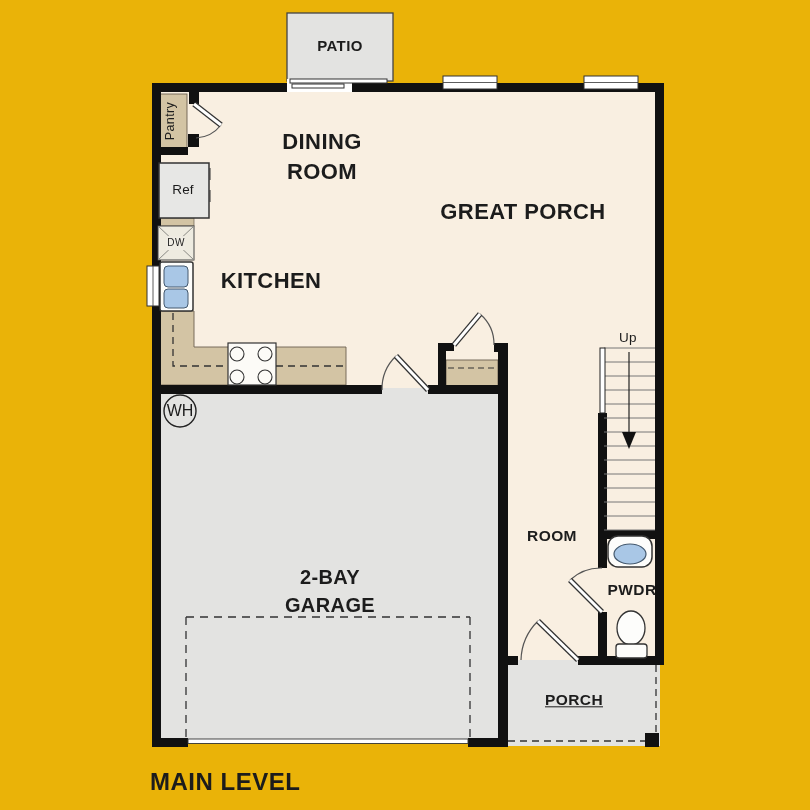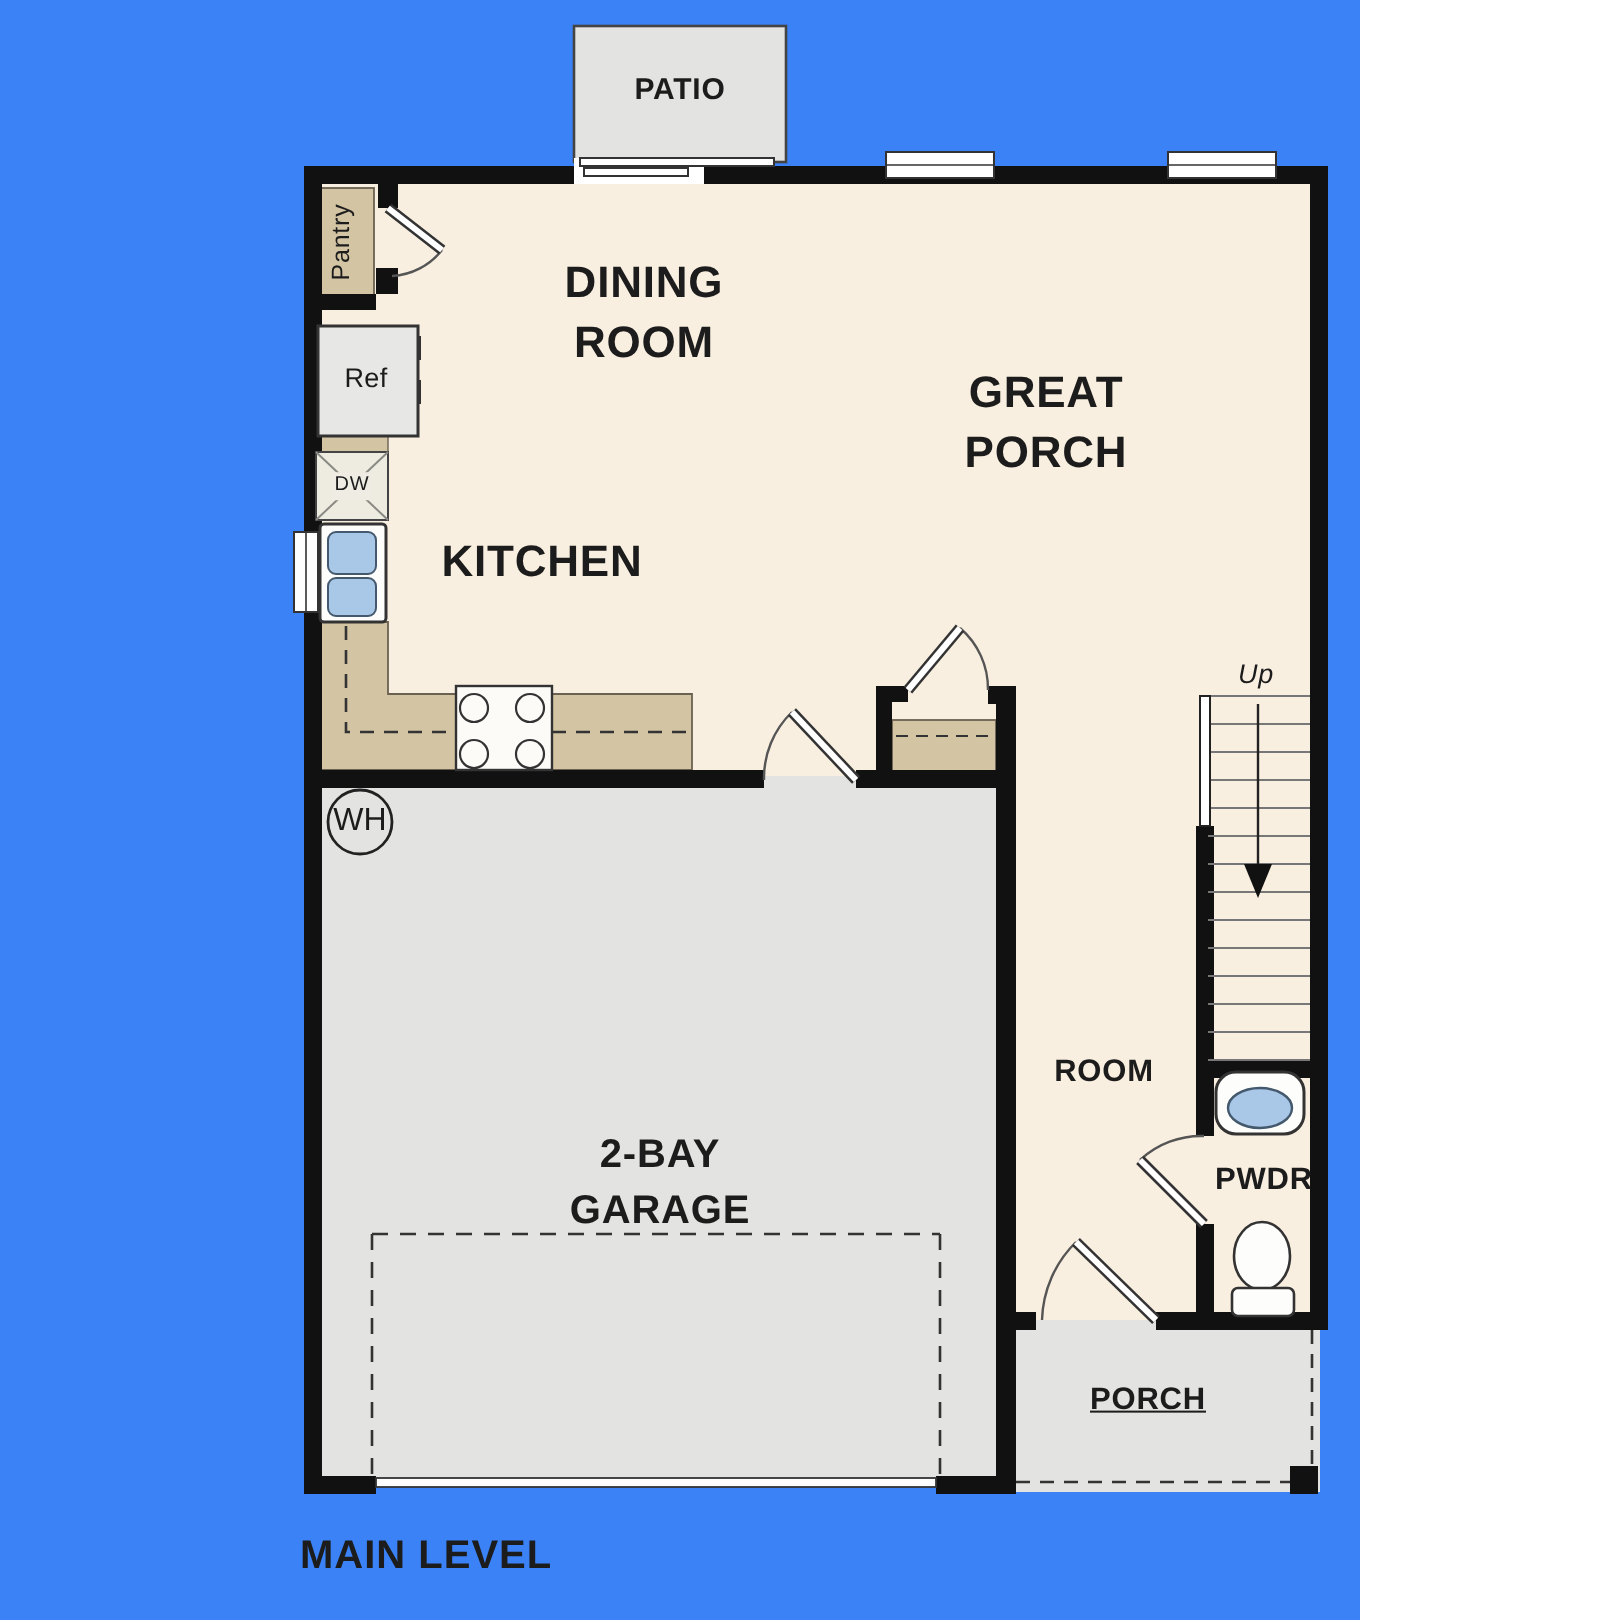--- a/index.html
+++ b/index.html
@@ -1,30 +1,30 @@
 <!DOCTYPE html>
 <html><head>
 <meta charset="utf-8">
 <style>
   html,body{margin:0;padding:0;background:#ffffff;}
-  #stage{position:relative;width:680px;height:810px;background:#3b82f6;overflow:hidden;
+  #stage{position:relative;width:810px;height:810px;background:#eab308;overflow:hidden;
          font-family:"Liberation Sans",sans-serif;}
   #plan-svg{position:absolute;left:0;top:0;}
   .label{position:absolute;transform:translate(-50%,-50%);color:#1c1c1c;font-weight:bold;
          white-space:pre-line;text-align:center;letter-spacing:.4px;line-height:1.38;}
   .lbl-room{font-size:22px;}
   .lbl-garage{font-size:20px;margin-top:24px;}
   .lbl-small{font-size:15.5px;}
   .lbl-patio{font-size:15px;}
   .lbl-fixture{font-weight:normal;font-size:13.5px;letter-spacing:.2px;}
   .lbl-dw{font-weight:normal;font-size:10px;background:#efece3;padding:0 1px;text-align:center;}
   .lbl-wh{font-weight:normal;font-size:16px;letter-spacing:0;}
   .lbl-up{font-weight:normal;font-size:13.5px;}
   .lbl-pantry{font-weight:normal;font-size:12.5px;transform:translate(-50%,-50%) rotate(-90deg);}
-  .lbl-title{transform:none;font-size:20px;letter-spacing:.5px;}
+  .lbl-title{transform:none;font-size:24px;letter-spacing:.5px;}
 </style>
 </head>
 <body>
 
 <div id="stage">
   <svg id="plan-svg" width="810" height="810" viewBox="0 0 810 810">
 
     <rect x="152" y="83" width="512" height="582" fill="#f9efe1"></rect>
     <rect x="157" y="388" width="346" height="355" fill="#e3e3e1"></rect>
     <rect x="503" y="660" width="157" height="86" fill="#e3e3e1"></rect>
@@ -155,16 +155,16 @@
   <div class="label lbl-garage" style="left:330px;top:568px;">2-BAY
 GARAGE</div>
   <div class="label lbl-small" style="left:552px;top:536px;">ROOM</div>
   <div class="label lbl-small" style="left:632px;top:590px;">PWDR</div>
   <div class="label lbl-small" style="left:574px;top:700px;text-decoration:underline;">PORCH</div>
 
   <div class="label lbl-pantry" style="left:171px;top:121px;">Pantry</div>
   <div class="label lbl-fixture" style="left:183px;top:190px;">Ref</div>
   <div class="label lbl-dw" style="left:176px;top:243px;">DW</div>
   <div class="label lbl-wh" style="left:180px;top:411px;">WH</div>
-  <div class="label lbl-up" style="left:628px;top:338px;font-style:italic;">Up</div>
+  <div class="label lbl-up" style="left:628px;top:338px;">Up</div>
 
   <div class="label lbl-title" style="left:150px;top:765px;">MAIN LEVEL</div>
 </div>
 
 </body></html>

